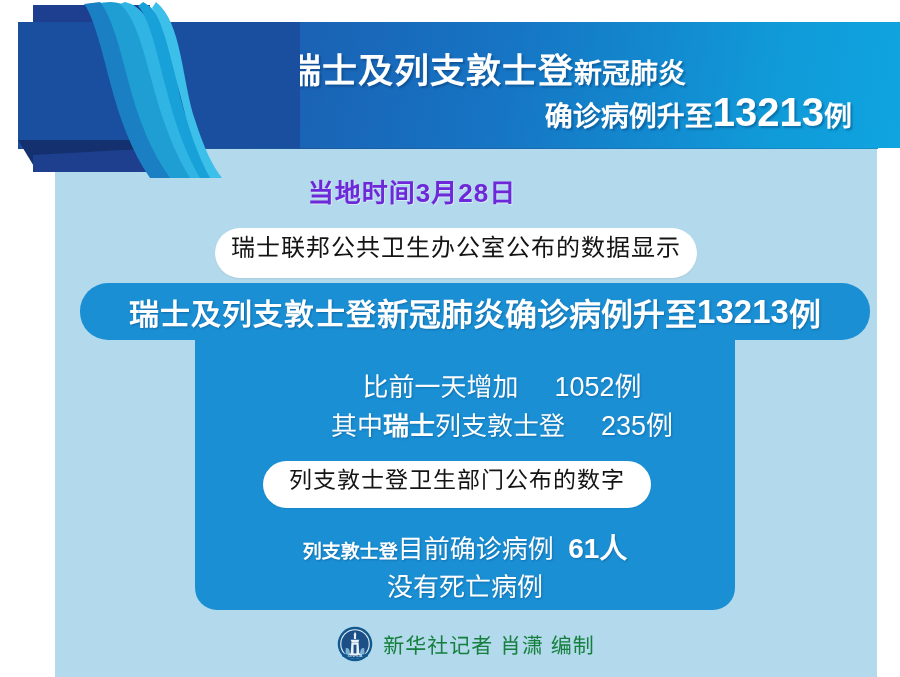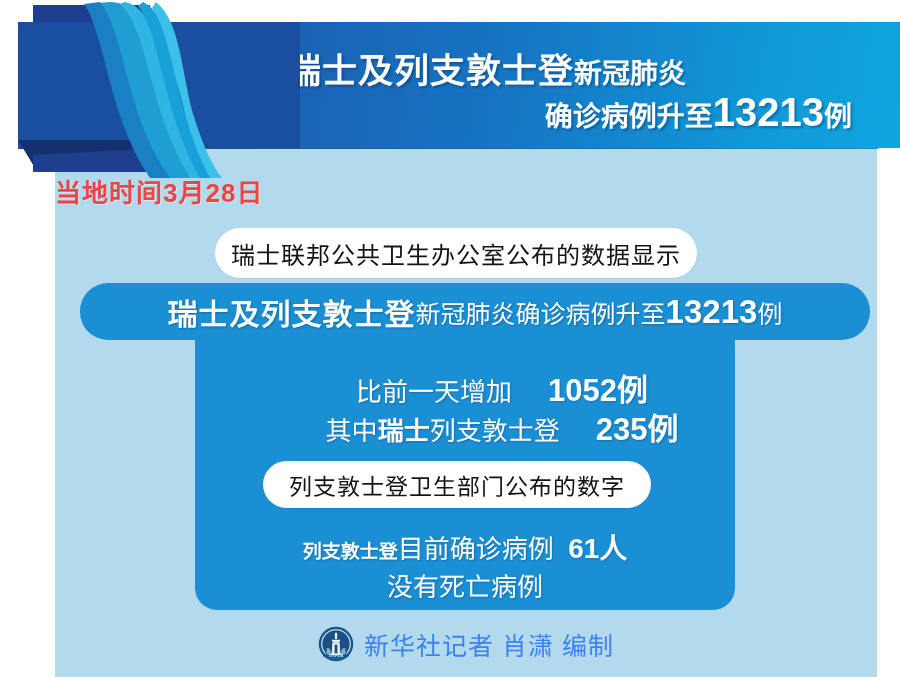--- a/index.html
+++ b/index.html
@@ -44,32 +44,32 @@
   .ht-num{font-size:40px;letter-spacing:0px;}
   .header-line-1{text-align:left;padding-right:172px;}
   .header-line-2{text-align:right;padding-right:6px;}
 
   
   .ribbon{position:absolute;left:0;top:0;width:300px;height:200px;}
 
   
   .date-line{
     position:absolute;left:55px;top:172px;width:714px;
-    text-align:left;
-    font-size:26px;font-weight:bold;color:#ef4444;
+    text-align:center;
+    font-size:26px;font-weight:bold;color:#6d28d9;
     letter-spacing:1px;
     text-shadow:1px 1px 0 rgba(255,255,255,.45);
   }
 
   
   .pill{
     position:absolute;
     background:#ffffff;
     border-radius:40px;
-    display:flex;align-items:center;justify-content:center;
+    display:flex;justify-content:center;
     color:#141414;
     box-shadow:0 1px 2px rgba(0,0,0,.06);
   }
   .pill-source-1{
     left:215px;top:228px;width:482px;height:50px;
     font-size:24px;letter-spacing:1px;
   }
   .pill-source-2{
     left:263px;top:461px;width:388px;height:47px;
     font-size:23px;letter-spacing:1px;
@@ -79,21 +79,21 @@
   
   .blue-headline{
     position:absolute;left:80px;top:283px;width:790px;height:57px;
     background:#1a8fd4;
     border-radius:28px;
     display:flex;align-items:center;justify-content:center;
     color:#ffffff;white-space:nowrap;
     text-shadow:1px 1px 2px rgba(0,45,90,.35);
   }
   .bh-big{font-size:30px;font-weight:bold;letter-spacing:1px;}
-  .bh-mid{font-size:25px;font-weight:normal;}
+  .bh-mid{font-size:32px;font-weight:bold;}
   .bh-num{font-size:33px;font-weight:bold;}
 
   
   .blue-block{
     position:absolute;left:195px;top:340px;width:540px;height:270px;
     background:#1a8fd4;
     border-bottom-left-radius:22px;border-bottom-right-radius:22px;
   }
 
   
@@ -102,21 +102,21 @@
     display:flex;align-items:baseline;justify-content:center;
     color:#ffffff;white-space:nowrap;
     text-shadow:1px 1px 2px rgba(0,45,90,.3);
     padding-left:37px;
   }
   .stat-row-1{top:365px;}
   .stat-row-2{top:404px;}
   .stat-label{font-size:26px;}
   .stat-label b{font-weight:bold;}
   .stat-gap{display:inline-block;width:36px;}
-  .stat-value{font-size:31px;font-weight:bold;}
+  .stat-value{font-size:27px;font-weight:normal;}
 
   
   .li-row{
     position:absolute;left:195px;width:540px;
     text-align:center;color:#ffffff;white-space:nowrap;
     text-shadow:1px 1px 2px rgba(0,45,90,.3);
   }
   .li-row-1{top:526px;font-size:26px;}
   .li-row-1 b{font-weight:bold;font-size:19px;}
   .li-row-1 .num{font-weight:bold;font-size:28px;}
@@ -124,21 +124,21 @@
 
   
   .footer{
     position:absolute;left:55px;top:620px;width:822px;height:48px;
     display:flex;align-items:center;justify-content:center;
   }
   .xinhua-logo{
     width:36px;height:36px;margin-right:10px;flex:0 0 auto;
   }
   .footer-text{
-    font-size:25px;color:#3b82f6;letter-spacing:1px;
+    font-size:21px;color:#15803d;letter-spacing:1px;
   }
 </style>
 </head>
 <body>
 
 <div id="poster">
 
   <div class="body-panel-top-notch"></div>
   <div class="body-panel"></div>
 

